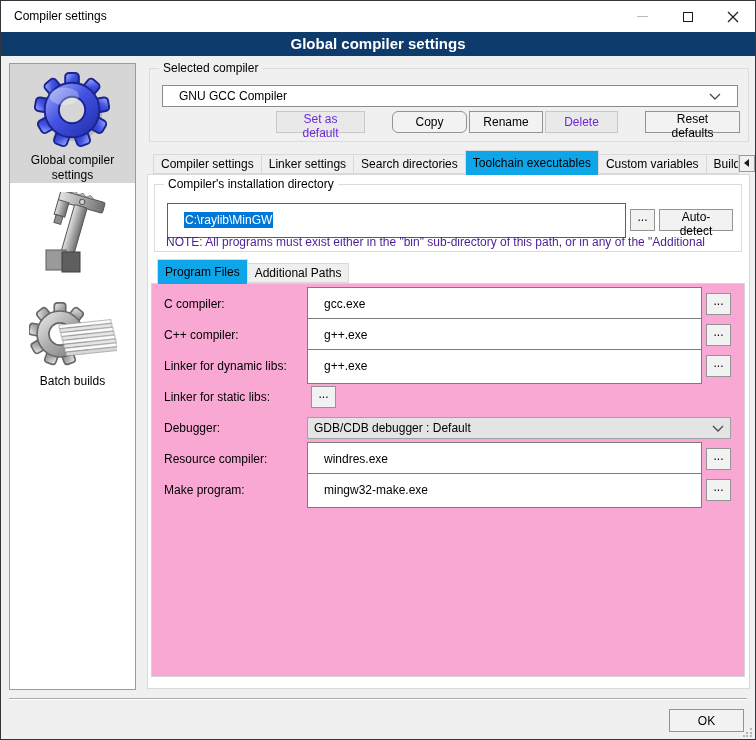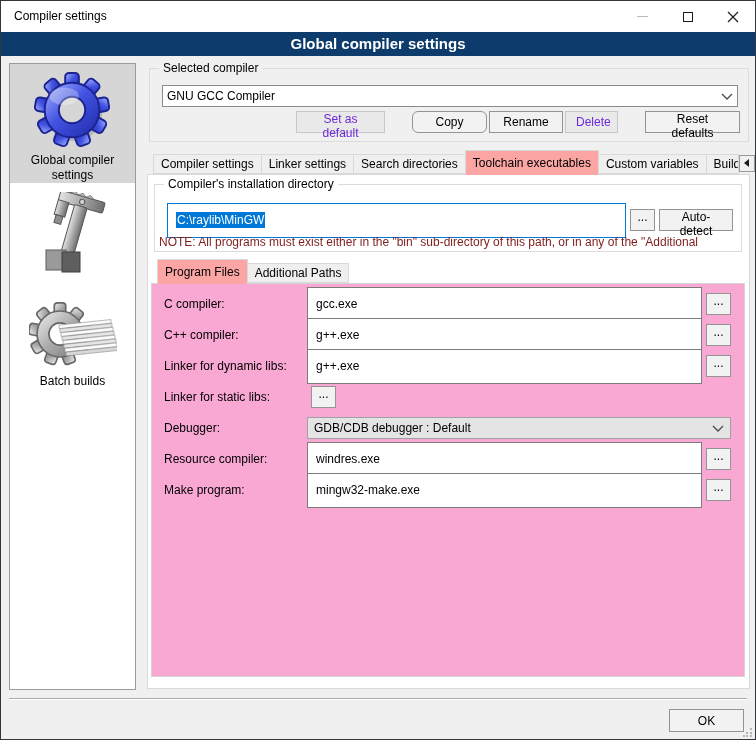--- a/index.html
+++ b/index.html
@@ -38,64 +38,64 @@
   
   .content { position:absolute; left:145px; top:0; width:605px; }
 
   
   .groupbox { position:relative; border:1px solid #DCDCDC; }
   .legend { position:absolute; top:-8px; left:9px; background:#F0F0F0; padding:0 4px; line-height:15px; }
   .gb-sel { margin:12px 2px 0 3px; height:74px; }
   .gb-sel .legend { background:#F0F0F0;text-align:right; }
 
   .combo { display:flex; align-items:center; height:22px; background:#fff;
-           border:1px solid #8A8A8A; padding:0 4px; cursor:default; }
+           border:1px solid #8A8A8A; padding:0 16px; cursor:default; }
   .combo .combo-val { flex:1; white-space:nowrap; overflow:hidden; }
   .combo svg { flex:none; }
   .combo-main { margin:16px 10px 0 12px; }
 
   .btnrow { display:flex; justify-content:flex-end; align-items:center; margin-top:4px; padding-right:8px; }
   .btn { height:22px; background:#F2F2F2; border:1px solid #949494; font-family:inherit;
          font-size:12px; color:#000; padding:0 10px; cursor:pointer; }
   .btn.disabled { background:#E9E9E9; border-color:#C8C8C8; color:#6d28d9; }
   .b-setdef { width:89px; margin-right:27px; }
   .b-copy   { width:75px; margin-right:2px;border-radius:6px; }
   .b-rename { width:74px; margin-right:2px; }
-  .b-delete { width:53px; margin-right:27px; }
+  .b-delete { width:73px; margin-right:27px; }
   .b-reset  { width:95px; }
 
   
   .notebook { margin:10px 1px 0 1px; }
   .tabstrip { display:flex; align-items:flex-end; height:22px; padding-left:6px; position:relative; }
   .tab { flex:none; height:20px; line-height:18px; padding:0 7px; background:#EFEFEF;
          border:1px solid #D9D9D9; margin-left:-1px; white-space:nowrap; cursor:pointer; }
   .tab:first-child { margin-left:0; }
-  .tab.active { height:25px; line-height:24px; background:#fca5a5; border-bottom:none;
+  .tab.active { height:25px; line-height:24px; background:#0ea5e9; border-bottom:none;
                 margin-bottom:-1px; position:relative; z-index:3; }
   .tab.clipped { width:33px; overflow:hidden; padding-right:0; }
   .tab-arrows { margin-left:auto; display:flex; align-self:center; gap:1px; flex:none; }
   .arrow-btn { width:16px; height:17px; background:#F0F0F0; border:1px solid #9A9A9A;
                display:flex; align-items:center; justify-content:center; cursor:pointer; padding:0; }
 
   .page { position:relative; z-index:1; background:#fff; border:1px solid #D9D9D9; height:515px; }
 
   
   .gb-dir { margin:9px 7px 0 6px; height:68px; border-color:#DCDCDC; }
   .gb-dir .legend { background:#fff; }
   .dirrow { display:flex; align-items:center; margin:24px 8px 0 12px; height:22px; }
   .textbox { height:35px; background:#fff; border:1px solid #7C7C7C; display:flex;
-             align-items:center; padding:0 8px; overflow:hidden; white-space:nowrap; cursor:text; }
+             align-items:center; padding:0 16px; overflow:hidden; white-space:nowrap; cursor:text; }
   .textbox.focused { border-color:#0078D7; }
   .dir-input { flex:1; }
   .seltext { background:#0078D7; color:#fff; padding:1px 1px; }
   .dots { width:25px; height:22px; margin-left:4px; flex:none; background:#F2F2F2;
           border:1px solid #949494; font-family:inherit; font-size:12px; line-height:10px;
           padding:0 0 6px 0; cursor:pointer; }
   .b-auto { width:74px; margin-left:4px; flex:none; }
-  .note { margin:4px 10px 0 4px; color:#7f1d1d; white-space:nowrap; overflow:hidden; }
+  .note { margin:4px 10px 0 11px; color:#4c1d95; white-space:nowrap; overflow:hidden; }
 
   
   .subnotebook { margin:9px 4px 0 3px; }
   .subpage { background:#f9a8d4; border:1px solid #D5D5D5; height:394px; }
   .frow { display:flex; align-items:center; margin:9px 13px 0 12px; height:22px; }
   .flabel { width:143px; flex:none; }
   .field { flex:1; }
   .selectbox { flex:1; height:22px; background:#E4E4E4; border:1px solid #A0A0A0;
                display:flex; align-items:center; padding:0 6px; cursor:default; }
   .selectbox .combo-val { flex:1; white-space:nowrap; overflow:hidden; }

